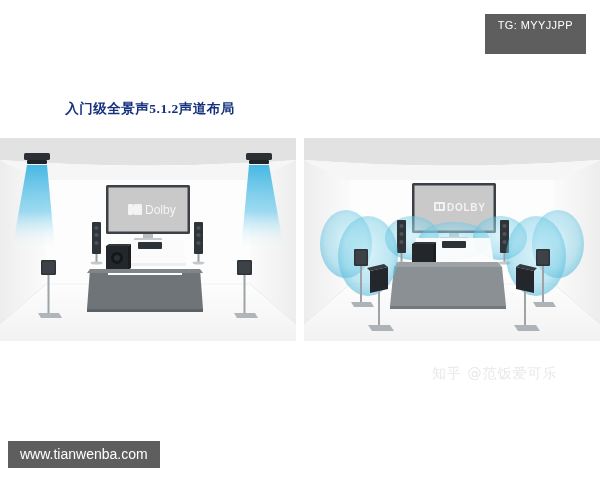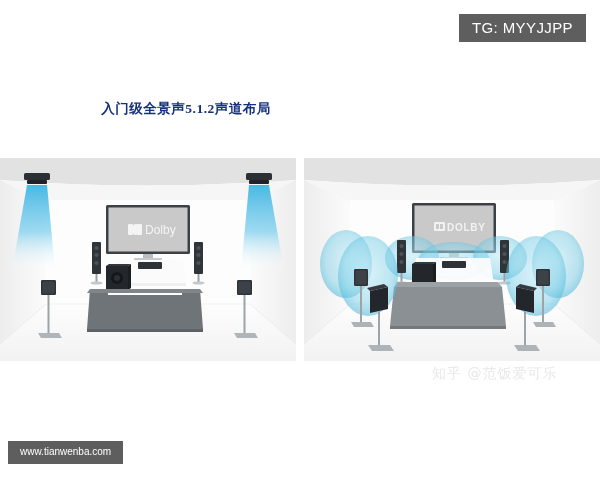--- a/index.html
+++ b/index.html
@@ -16,23 +16,23 @@
     position: relative;
   }
 
   
   #tg-badge {
     position: absolute;
     top: 14px;
     right: 14px;
     background: #5e5e5e;
     color: #ffffff;
-    font-size: 15px;
+    font-size: 11px;
     letter-spacing: 0.4px;
-    padding: 6px 13px 7px 13px;
+    padding: 6px 13px 23px 13px;
     line-height: 1;
     white-space: nowrap;
   }
 
   
   #titles {
     position: absolute;
     top: 100px;
     left: 0;
     width: 600px;
@@ -42,31 +42,30 @@
     position: absolute;
     top: 0;
     font-family: "Liberation Serif", "DejaVu Serif", serif;
     font-weight: bold;
     font-size: 13.5px;
     color: #15317e;
     letter-spacing: 0.5px;
     white-space: nowrap;
     text-align: center;
   }
-  #title-left  { left: 0;   width: 300px; margin-left: 36px; }
+  #title-left  { left: 0;   width: 300px; }
   #title-right { left: 300px; width: 300px; }
 
   
   #rooms {
     position: absolute;
     top: 138px;
     left: 0;
     width: 600px;
     height: 203px;
-    margin-top: 20px;
   }
   .room {
     position: absolute;
     top: 0;
     width: 296px;
     height: 203px;
     overflow: hidden;
     background: #ffffff;
   }
   #room-left  { left: 0; }
@@ -83,21 +82,21 @@
     letter-spacing: 1px;
     white-space: nowrap;
     font-family: "DejaVu Sans", sans-serif;
   }
   #site-banner {
     position: absolute;
     left: 8px;
     top: 441px;
     background: #5e5e5e;
     color: #ffffff;
-    font-size: 10px;
+    font-size: 14px;
     padding: 6px 12px 7px 12px;
     line-height: 1;
     white-space: nowrap;
   }
 </style>
 </head>
 <body>
 
 <div id="tg-badge">TG: MYYJJPP</div>
 

